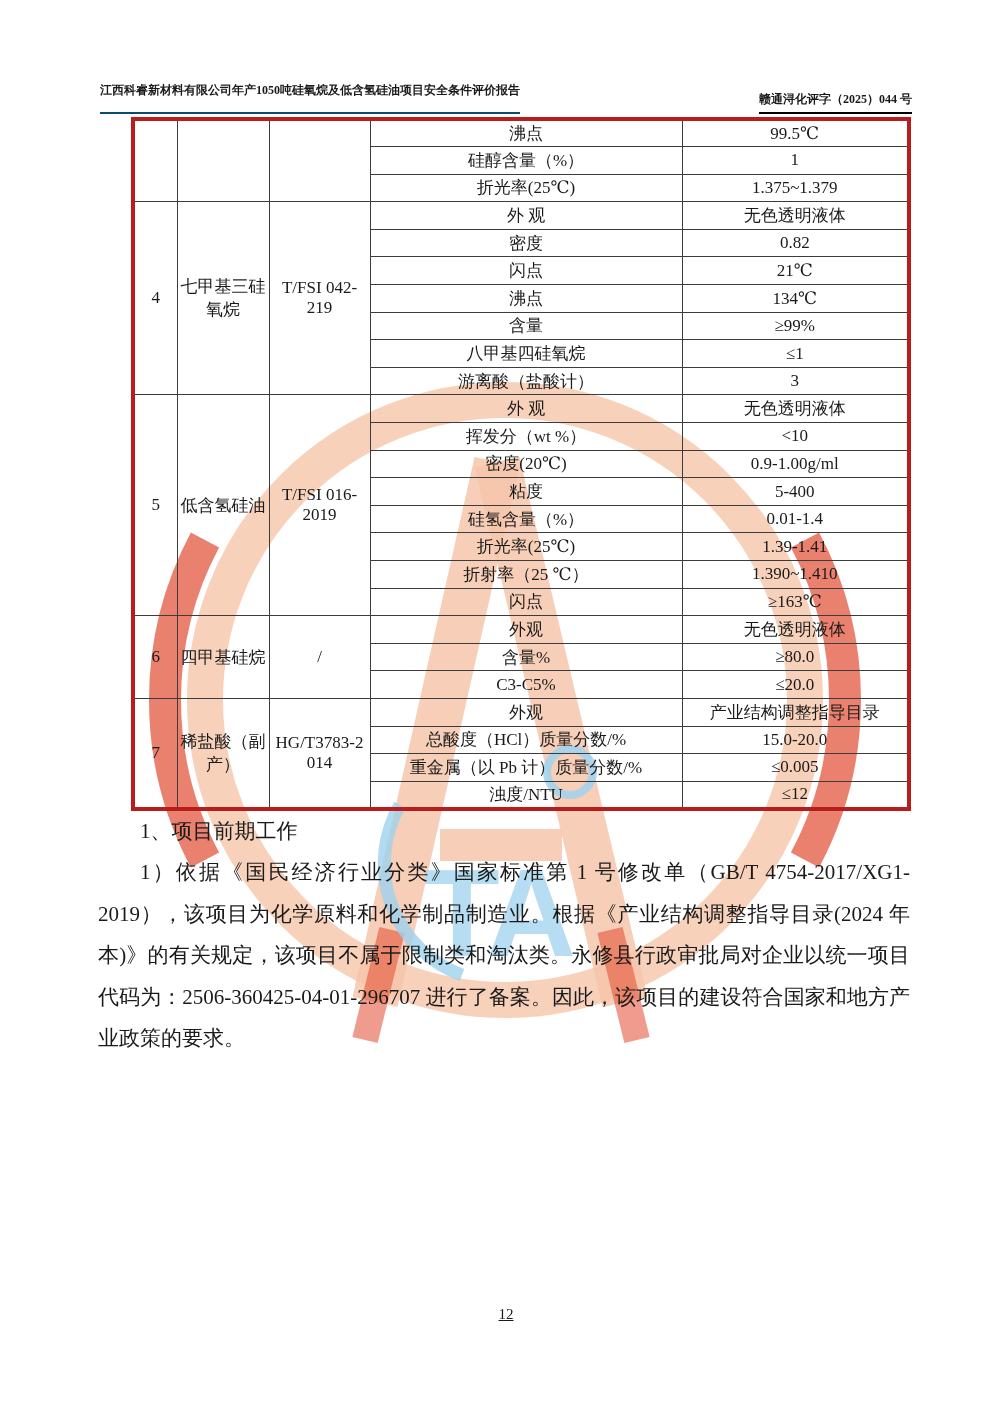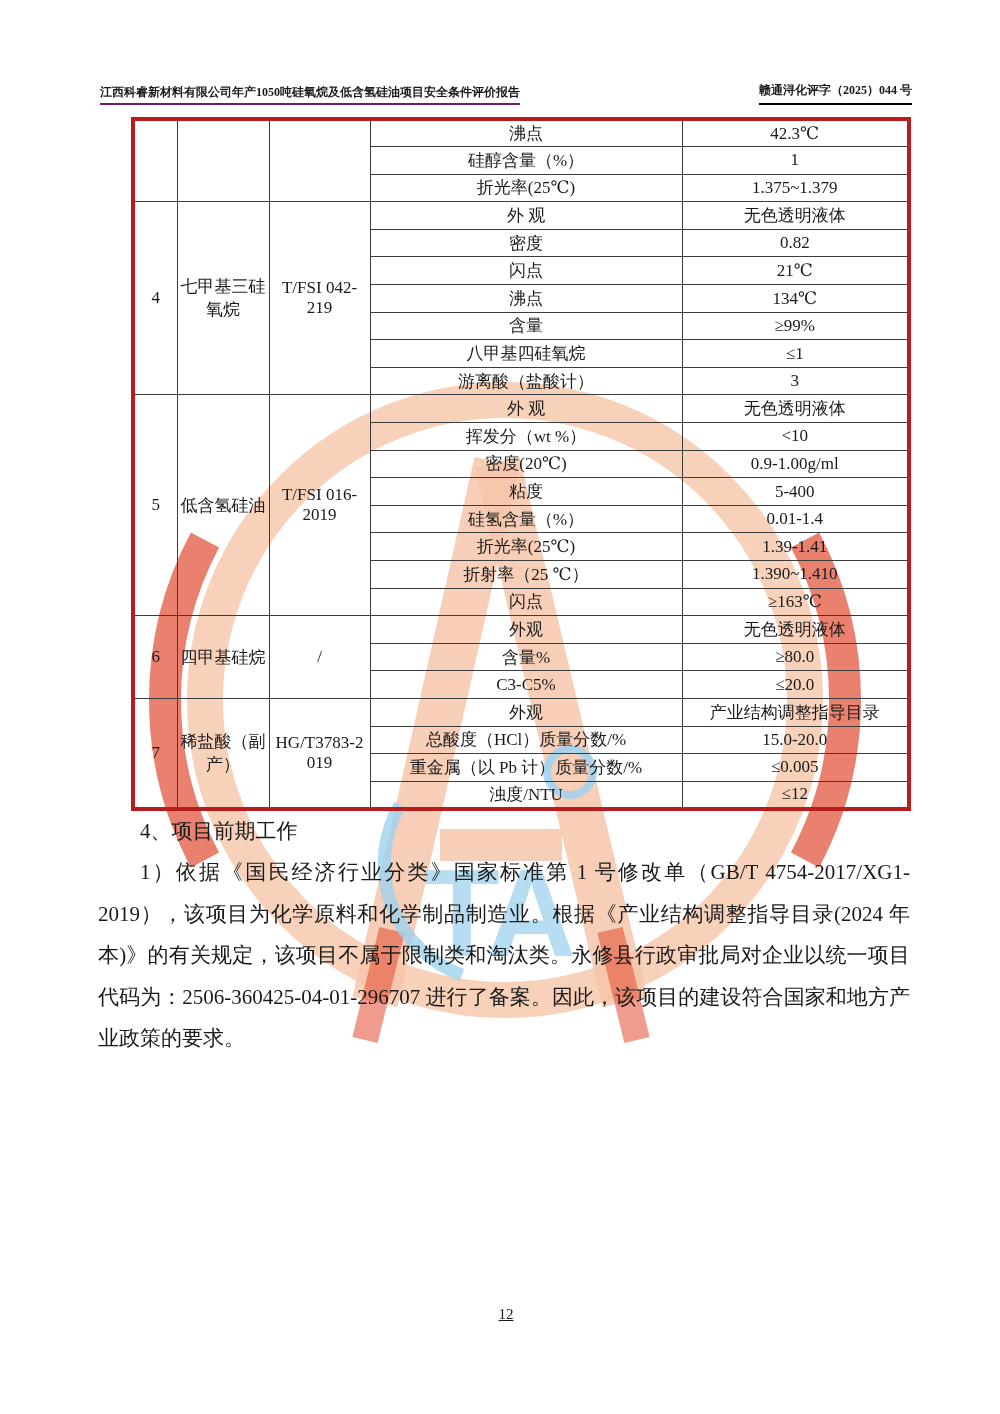--- a/index.html
+++ b/index.html
@@ -20,21 +20,21 @@
     color:rgba(125,125,125,0.55);
     font-family:"Liberation Sans","DejaVu Sans",sans-serif;
     pointer-events:none;
   }
   
   .header{
     position:absolute;left:100px;right:88px;top:82px;z-index:3;
     display:flex;justify-content:space-between;align-items:flex-end;
     font-size:12px;font-weight:bold;
   }
-  .header .h-left{border-bottom:2px solid #701a75;padding-bottom:2px;}
+  .header .h-left{border-bottom:2px solid #0c4a6e;padding-bottom:13px;}
   .header .h-right{border-bottom:2px solid #000000;padding-bottom:4px;}
   
   .tbl-wrap{position:absolute;left:131px;top:117px;z-index:3;}
   table.doc{
     border-collapse:collapse;table-layout:fixed;width:776px;
     font-size:17px;
   }
   table.doc td{
     border:1px solid #3c3c3c;
     text-align:center;vertical-align:middle;
@@ -95,21 +95,21 @@
         <col style="width:312px">
           <col style="width:227px">
       </colgroup>
       <tbody>
 
         <tr>
           <td rowspan="3"></td>
           <td rowspan="3"></td>
           <td rowspan="3"></td>
           <td>沸点</td>
-          <td>42.3℃</td>
+          <td>99.5℃</td>
         </tr>
         <tr>
           <td>硅醇含量（%）</td>
           <td>1</td>
         </tr>
         <tr>
           <td>折光率(25℃)</td>
           <td>1.375~1.379</td>
         </tr>
 
@@ -193,40 +193,40 @@
           <td>≥80.0</td>
         </tr>
         <tr>
           <td>C3-C5%</td>
           <td>≤20.0</td>
         </tr>
 
         <tr>
           <td rowspan="4">7</td>
           <td rowspan="4">稀盐酸（副产）</td>
-          <td rowspan="4" class="break-all">HG/T3783-2019</td>
+          <td rowspan="4" class="break-all">HG/T3783-2014</td>
           <td>外观</td>
           <td>产业结构调整指导目录</td>
         </tr>
         <tr>
           <td>总酸度（HCl）质量分数/%</td>
           <td>15.0-20.0</td>
         </tr>
         <tr>
           <td>重金属（以 Pb 计）质量分数/%</td>
           <td>≤0.005</td>
         </tr>
         <tr>
           <td>浊度/NTU</td>
           <td>≤12</td>
         </tr>
       </tbody>
     </table>
   </div>
 
   <div class="body-text">
-    <p>4、项目前期工作</p>
+    <p>1、项目前期工作</p>
     <p>1）依据《国民经济行业分类》国家标准第 1 号修改单（GB/T 4754-2017/XG1-2019），该项目为化学原料和化学制品制造业。根据《产业结构调整指导目录(2024 年本)》的有关规定，该项目不属于限制类和淘汰类。永修县行政审批局对企业以统一项目代码为：2506-360425-04-01-296707 进行了备案。因此，该项目的建设符合国家和地方产业政策的要求。</p>
   </div>
 
   <div class="page-num">12</div>
 
 </div>
 
 </body></html>

